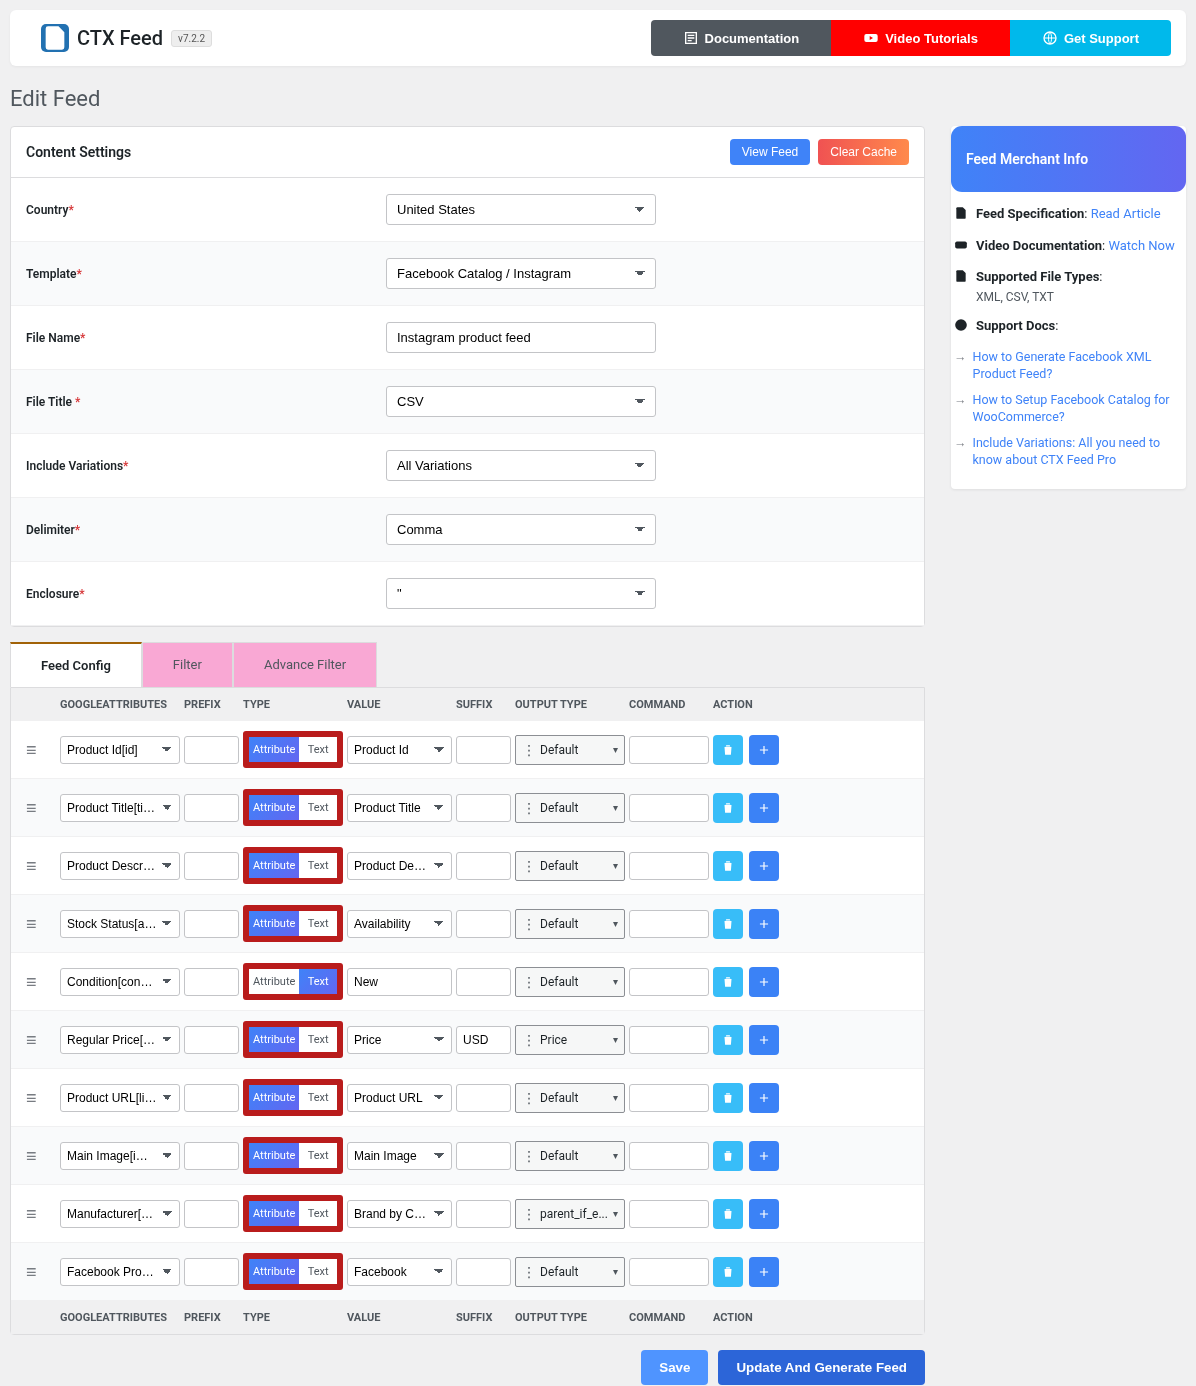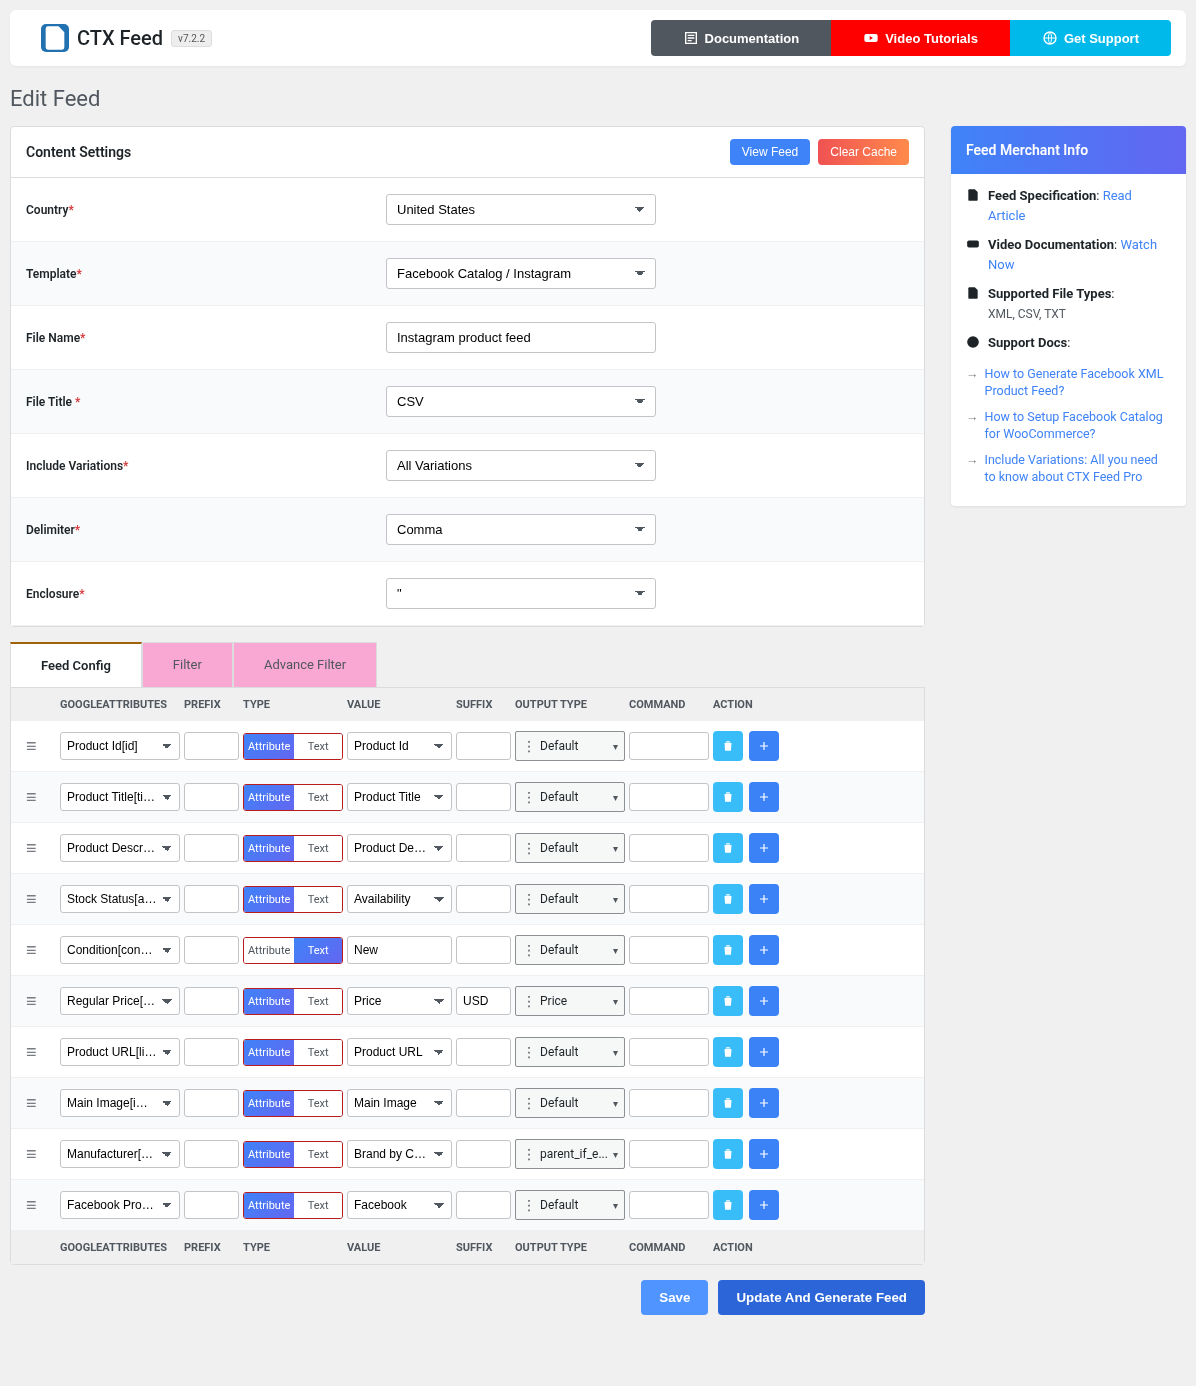--- a/index.html
+++ b/index.html
@@ -36,22 +36,22 @@
 .form-row { display:flex; align-items:center; padding:16px 15px; border-bottom:1px solid #f0f0f1; }
 .form-row:nth-child(even){ background:#fff; }
 .form-row:nth-child(odd){ background:#f9fafb; }
 .form-label { width:360px; font-weight:600; font-size:12px; color:#1d2327; }
 .req { color:#d63638; }
 .form-control { width:270px; padding:7px 10px; border:1px solid #c3c4c7; border-radius:3px; font-size:13px; background:#fff; appearance:none; position:relative; }
 select.form-control { background-image: linear-gradient(45deg, transparent 50%, #50575e 50%), linear-gradient(135deg, #50575e 50%, transparent 50%); background-position: calc(100% - 15px) 50%, calc(100% - 10px) 50%; background-size: 5px 5px, 5px 5px; background-repeat: no-repeat; padding-right:30px; }
 
 
 .side-panel { background:#fff; border-radius:4px; overflow:hidden; box-shadow:0 1px 3px rgba(0,0,0,0.08); }
-.side-header { background:linear-gradient(90deg,#3f83f8,#6366f1); color:#fff; padding:16px 15px; font-weight:600; font-size:14px; }
-.side-body { padding:12px 15px; font-size:13px; }
+.side-header { background:linear-gradient(90deg,#3f83f8,#6366f1); color:#fff; padding:25px 15px; font-weight:600; font-size:14px;border-radius:11px; }
+.side-body { padding:12px 3px; font-size:13px; }
 .info-item { display:flex; gap:8px; margin-bottom:10px; line-height:1.5; }
 .info-item .ii-icon { width:14px; flex-shrink:0; margin-top:2px; }
 .info-item .ii-icon svg { width:14px; height:14px; fill:#1d2327; }
 .info-item a { color:#3f83f8; text-decoration:none; }
 .info-item .sub { color:#50575e; font-size:12px; }
 .doc-link { display:flex; gap:6px; margin-bottom:8px; font-size:12.5px; line-height:1.4; }
 .doc-link .arrow { color:#787c82; }
 .doc-link a { color:#3f83f8; text-decoration:none; }
 
 
@@ -61,21 +61,21 @@
 .tab:not(.active) { background:#f9a8d4; }
 
 .feed-table { background:#fff; border:1px solid #dcdcde; border-radius:0 0 4px 4px; }
 .ft-head, .ft-foot { display:grid; grid-template-columns:30px 120px 55px 100px 105px 55px 110px 80px 75px; padding:10px 15px; font-size:11px; font-weight:700; color:#50575e; background:#f0f0f1; gap:4px; align-items:center; }
 .ft-row { display:grid; grid-template-columns:30px 120px 55px 100px 105px 55px 110px 80px 75px; padding:10px 15px; gap:4px; align-items:center; border-bottom:1px solid #f0f0f1; }
 .ft-row:nth-child(even){ background:#f9fafb; }
 .ft-row:nth-child(odd){ background:#fff; }
 .drag-handle { color:#787c82; cursor:grab; font-size:18px; line-height:1; }
 .tbl-select, .tbl-input { width:100%; padding:6px 6px; border:1px solid #c3c4c7; border-radius:3px; font-size:12px; background:#fff; }
 .tbl-select { appearance:none; background-image: linear-gradient(45deg, transparent 50%, #50575e 50%), linear-gradient(135deg, #50575e 50%, transparent 50%); background-position: calc(100% - 12px) 50%, calc(100% - 7px) 50%; background-size: 5px 5px, 5px 5px; background-repeat: no-repeat; padding-right:22px; overflow:hidden; text-overflow:ellipsis; }
-.type-toggle { display:flex; border:1px solid #b91c1c; border-radius:3px; overflow:hidden; }
+.type-toggle { display:flex; border:6px solid #b91c1c; border-radius:3px; overflow:hidden; }
 .type-btn { flex:1; padding:6px 4px; font-size:11px; text-align:center; background:#fff; color:#50575e; cursor:pointer; }
 .type-btn.active { background:linear-gradient(135deg,#3f83f8,#6366f1); color:#fff; }
 .output-select { border:1px solid #8c8f94; background:#f6f7f7; padding:6px 6px; border-radius:2px; font-size:12px; width:100%; display:flex; align-items:center; gap:4px; position:relative; }
 .output-select::after { content:'▾'; margin-left:auto; font-size:10px; color:#50575e; }
 .output-dots { font-size:14px; color:#50575e; }
 .action-cell { display:flex; gap:6px; }
 .icon-btn { width:30px; height:30px; border-radius:4px; border:none; color:#fff; display:flex; align-items:center; justify-content:center; cursor:pointer; }
 .icon-del { background:#38bdf8; }
 .icon-add { background:#3b82f6; }
 .icon-btn svg { width:14px; height:14px; fill:#fff; }

